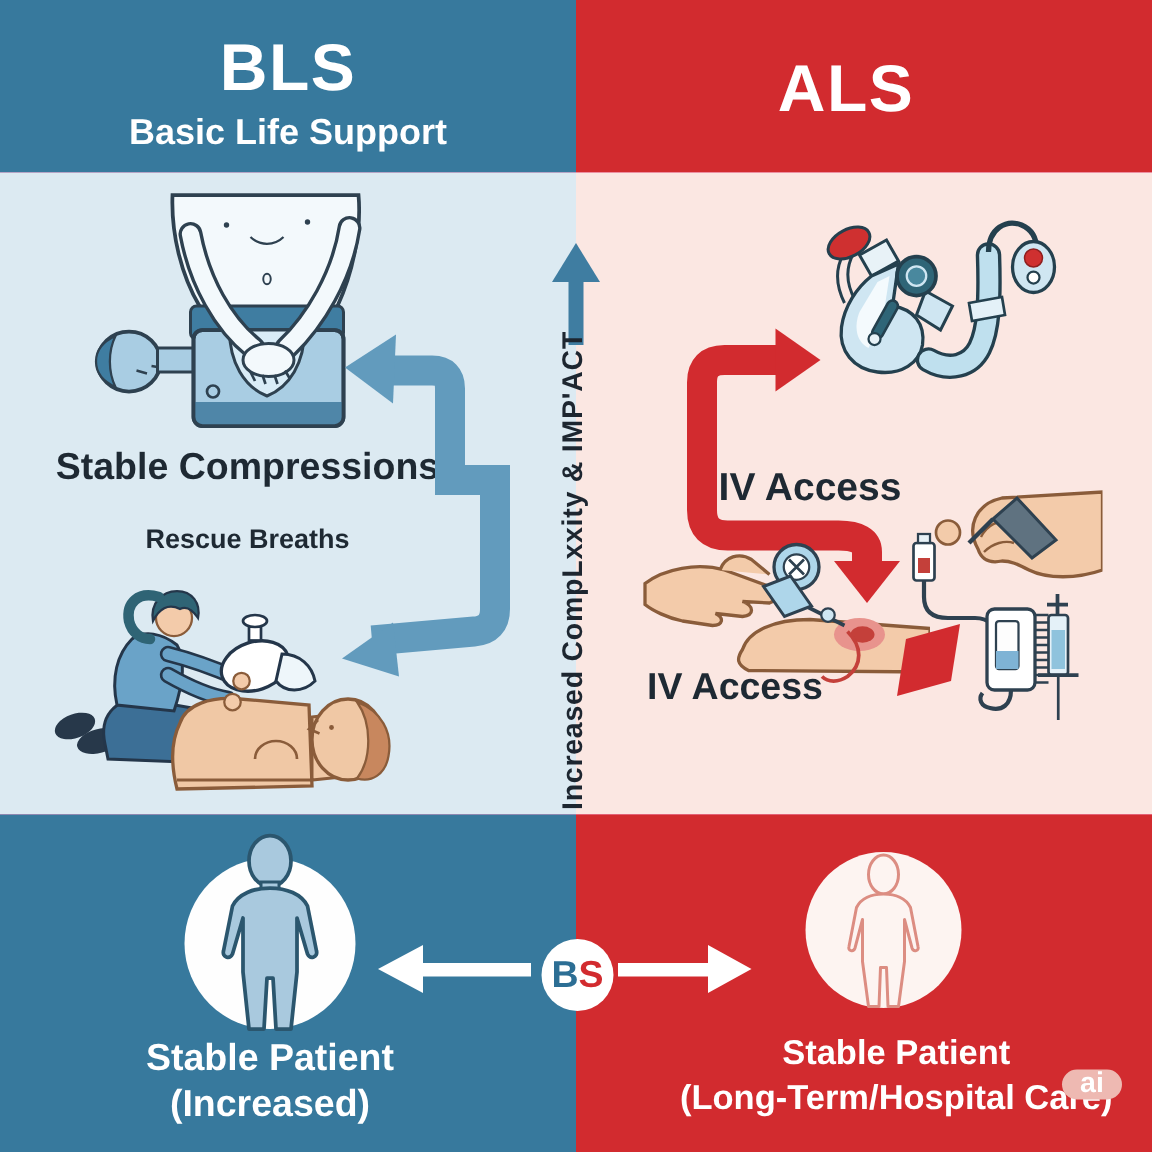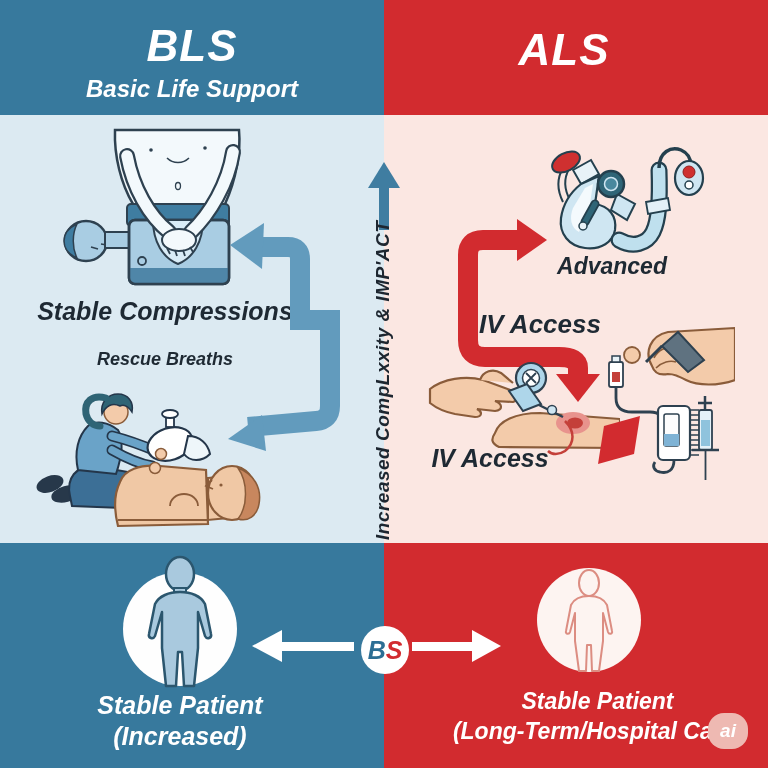--- a/index.html
+++ b/index.html
@@ -1,20 +1,19 @@
 <!DOCTYPE html>
 <html><head>
 <meta charset="utf-8">
 <style>
   html,body{margin:0;padding:0;background:#888;}
   .canvas{
     position:relative;width:768px;height:768px;overflow:hidden;
     font-family:"Liberation Sans","DejaVu Sans",sans-serif;
     background:#ec4899;
-    font-style:italic;
   }
   .abs{position:absolute;}
   
   .hdr-left{left:0;top:0;width:384px;height:115px;background:#37799D;}
   .hdr-right{left:384px;top:0;width:384px;height:115px;background:#D22B2F;}
   .mid-left{left:0;top:115px;width:384px;height:428px;background:#DCEAF2;}
   .mid-right{left:384px;top:115px;width:384px;height:428px;background:#FBE7E2;}
   .ftr-left{left:0;top:543px;width:384px;height:225px;background:#37799D;}
   .ftr-right{left:384px;top:543px;width:384px;height:225px;background:#D22B2F;}
   
@@ -33,42 +32,42 @@
   }
   
   .bs-badge{
     left:361px;top:626px;width:48px;height:48px;border-radius:50%;
     background:#ffffff;display:flex;align-items:center;justify-content:center;
     font-weight:bold;font-size:25px;
   }
   .bs-b{color:#2C6E94;}
   .bs-s{color:#D22B2F;}
   .ai-badge{
-    left:708px;top:713px;width:40px;height:36px;border-radius:16px;
+    left:708px;top:713px;width:40px;height:20px;border-radius:16px;
     background:#EEB9B2;color:#fff;font-weight:bold;font-size:19px;
     display:flex;align-items:center;justify-content:center;
   }
 </style>
 </head>
 <body>
 
 <div class="canvas">
 
   <div class="abs hdr-left"></div>
   <div class="abs hdr-right"></div>
   <div class="abs mid-left"></div>
   <div class="abs mid-right"></div>
   <div class="abs ftr-left"></div>
   <div class="abs ftr-right"></div>
 
   <div class="abs hdr-block" style="left:0;top:22px;width:384px;">
     <div class="hdr-acronym">BLS</div>
     <div class="hdr-sub">Basic Life Support</div>
   </div>
-  <div class="abs hdr-block" style="left:384px;top:26px;width:360px;">
+  <div class="abs hdr-block" style="left:384px;top:36px;width:360px;">
     <div class="hdr-acronym">ALS</div>
   </div>
 
   <svg class="abs" style="left:55px;top:128px;" width="250" height="172" viewBox="0 0 250 172">
     <path d="M60,2 C59,28 66,56 78,76 L78,90 L170,90 L170,76 C181,52 186,24 184,2 Z" fill="#f3f9fc" stroke="#2e4150" stroke-width="2.5"></path>
     <path d="M112,30 C118,36 128,36 134,30" fill="none" stroke="#2e4150" stroke-width="1.5"></path>
     <circle cx="96" cy="22" r="1.8" fill="#2e4150"></circle>
       <circle cx="150" cy="20" r="1.8" fill="#2e4150"></circle>
     <ellipse cx="123" cy="58" rx="2.5" ry="3.5" fill="none" stroke="#2e4150" stroke-width="1.3"></ellipse>
     <rect x="72" y="76" width="102" height="22" rx="4" fill="#3f7da1" stroke="#2e4150" stroke-width="2"></rect>
@@ -149,21 +148,20 @@
     <path d="M86,100 C100,108 114,104 120,92 C126,80 127,60 126,30" stroke="#24404e" stroke-width="17" fill="none" stroke-linecap="round"></path>
     <path d="M86,100 C100,108 114,104 120,92 C126,80 127,60 126,30" stroke="#bfe0ee" stroke-width="12.5" fill="none" stroke-linecap="round"></path>
     <path d="M113,62 L135,58 L137,70 L115,74 Z" fill="#e4f1f8" stroke="#24404e" stroke-width="1.8"></path>
     <path d="M126,28 C126,12 138,6 148,10 C155,13 158,19 158,26" stroke="#24404e" stroke-width="3.5" fill="none"></path>
     <ellipse cx="156" cy="38" rx="14" ry="17" fill="#cfe6f2" stroke="#24404e" stroke-width="2.2"></ellipse>
     <circle cx="156" cy="32" r="6" fill="#cf3030" stroke="#8f1f1f" stroke-width="1"></circle>
     <circle cx="156" cy="45" r="4" fill="#fff" stroke="#24404e" stroke-width="1.5"></circle>
   </svg>
 
   <div class="abs label two" style="left:492px;top:253px;width:240px;font-size:23px;">
-    <div>Advanced</div>
   </div>
 
   <div class="abs label" style="left:455px;top:309px;width:170px;font-size:26px;">IV Access</div>
 
   <svg class="abs" style="left:443px;top:208px;" width="160" height="200" viewBox="0 0 160 200">
     <path d="M78,32 L40,32 Q25,32 25,47 L25,132 Q25,149 42,149 L116,149 Q135,149 135,160 L135,170" fill="none" stroke="#d22b2f" stroke-width="20"></path>
     <polygon points="104,32 74,11 74,53" fill="#d22b2f"></polygon>
     <polygon points="113,166 157,166 135,194" fill="#d22b2f"></polygon>
   </svg>
 

